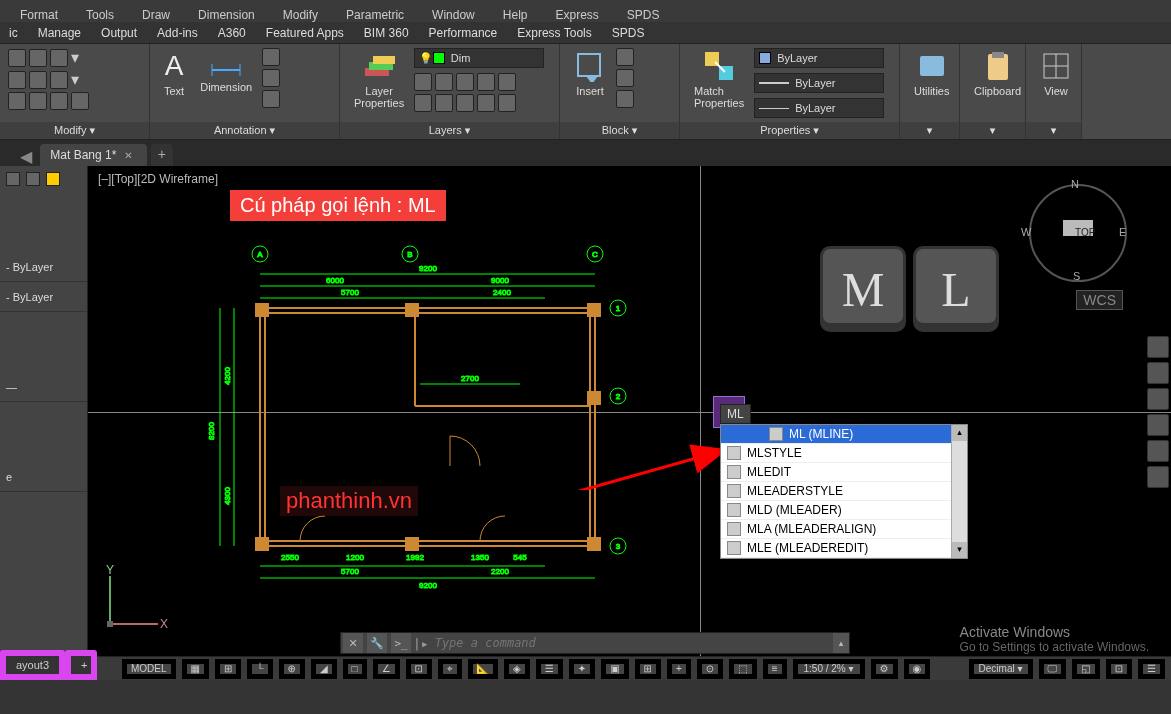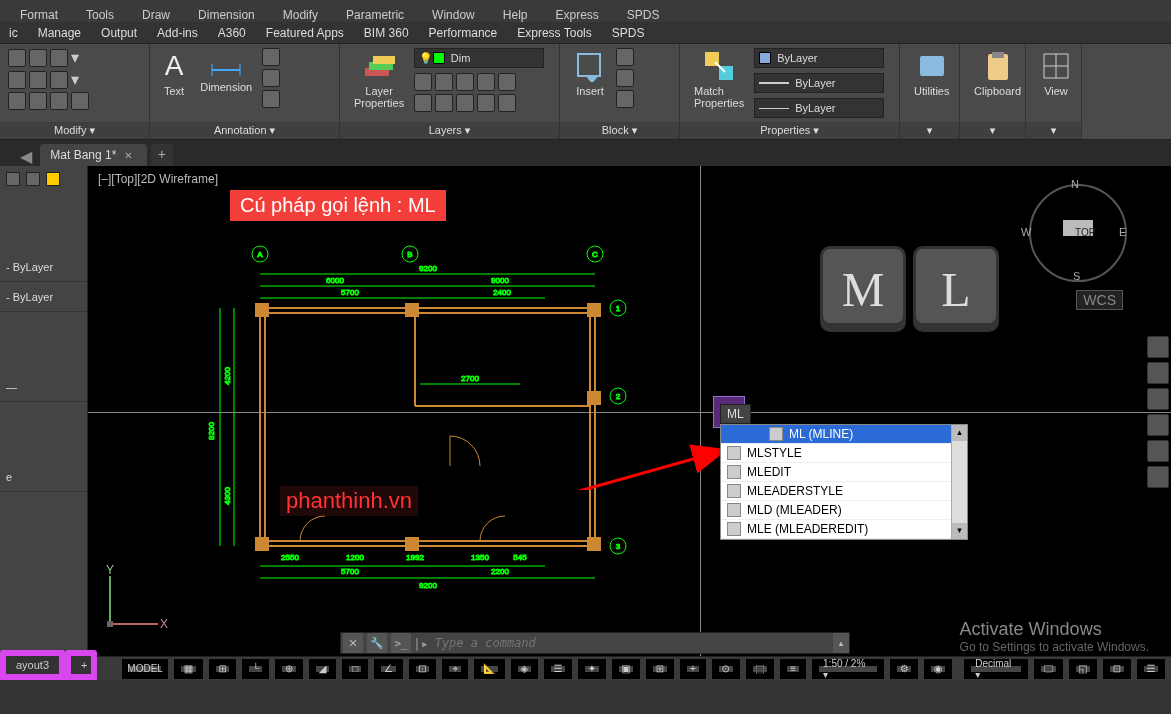--- a/index.html
+++ b/index.html
@@ -81,30 +81,30 @@
 .rtool .ti { width:22px; height:22px; background:#555; border:1px solid #333; border-radius:2px; }
 
 
 .cmdline { position:absolute; left:340px; bottom:60px; width:510px; height:22px; background:#444; display:flex; align-items:center; border:1px solid #222; }
 .cmdline .ci { width:20px; height:20px; background:#555; margin:0 2px; display:flex; align-items:center; justify-content:center; color:#bbb; font-size:11px; }
 .cmdline input { flex:1; background:transparent; border:none; color:#f0abfc; font-family:monospace; font-size:12px; padding:0 6px; outline:none; font-style:italic; }
 .cmdline .drop { width:16px; background:#555; height:20px; text-align:center; color:#bbb; font-size:9px; line-height:20px;}
 
 
 .statusbar { position:absolute; left:0; right:0; bottom:34px; height:24px; background:#3a3a3a; display:flex; align-items:center; color:#ccc; font-size:11px; padding:0 6px; gap:6px; border-top:1px solid #222;}
-.sb-btn { height:20px; min-width:20px; padding:0 4px; background:#444; border:7px solid #000000; display:flex; align-items:center; justify-content:center; color:#ccc; font-size:10px; }
+.sb-btn { height:20px; min-width:20px; padding:0 4px; background:#444; border:5px solid #000000; display:flex; align-items:center; justify-content:center; color:#ccc; font-size:10px; }
 .sb-sep { flex:1; }
 
 
 .layout-tabs { position:absolute; left:0; bottom:34px; height:24px; display:flex; align-items:flex-end; z-index:2;}
 .layout-tab { background:#333; color:#ccc; font-size:11px; padding:3px 10px; border-top-left-radius:3px; border-top-right-radius:3px; border:6px solid #d946ef;}
 
 
 .actwin { position:absolute; right:22px; bottom:60px; color:#777; text-align:left; }
-.actwin .t { font-size:18px; color:#888; }
+.actwin .t { font-size:14px; color:#888; }
 .actwin .s { font-size:12px; color:#666; }
 
 
 .ucs { position:absolute; left:100px; bottom:80px; }
 
 
 .plan { position:absolute; left:200px; top:236px; }
 
 </style>
 </head>
@@ -469,20 +469,24 @@
       <span class="ac-ico"></span>
       <span>MLEDIT</span>
     </div>
     <div class="ac-row">
       <span class="ac-ico"></span>
       <span>MLEADERSTYLE</span>
     </div>
     <div class="ac-row">
       <span class="ac-ico"></span>
       <span>MLD (MLEADER)</span>
+    </div>
+    <div class="ac-row">
+      <span class="ac-ico"></span>
+      <span>MLA (MLEADERALIGN)</span>
     </div>
     <div class="ac-row">
       <span class="ac-ico"></span>
       <span>MLE (MLEADEREDIT)</span>
     </div>
   </div>
 
 <svg class="ucs" width="70" height="70">
   <line x1="10" y1="60" x2="10" y2="12" stroke="#6a6" stroke-width="2"></line>
   <line x1="10" y1="60" x2="58" y2="60" stroke="#b66" stroke-width="2"></line>

